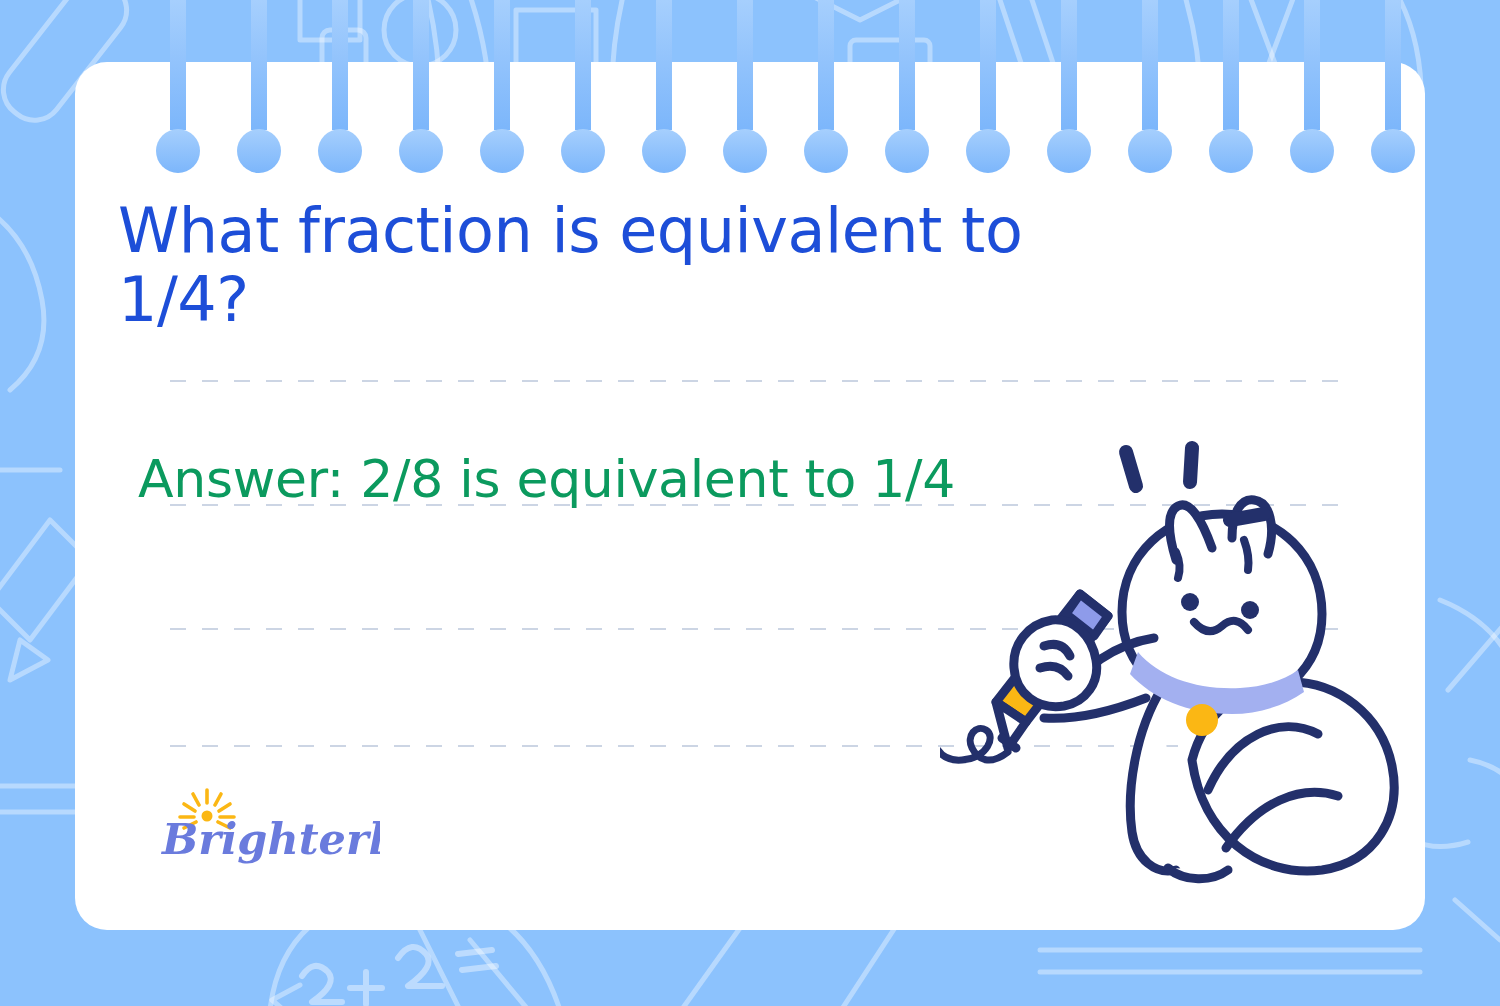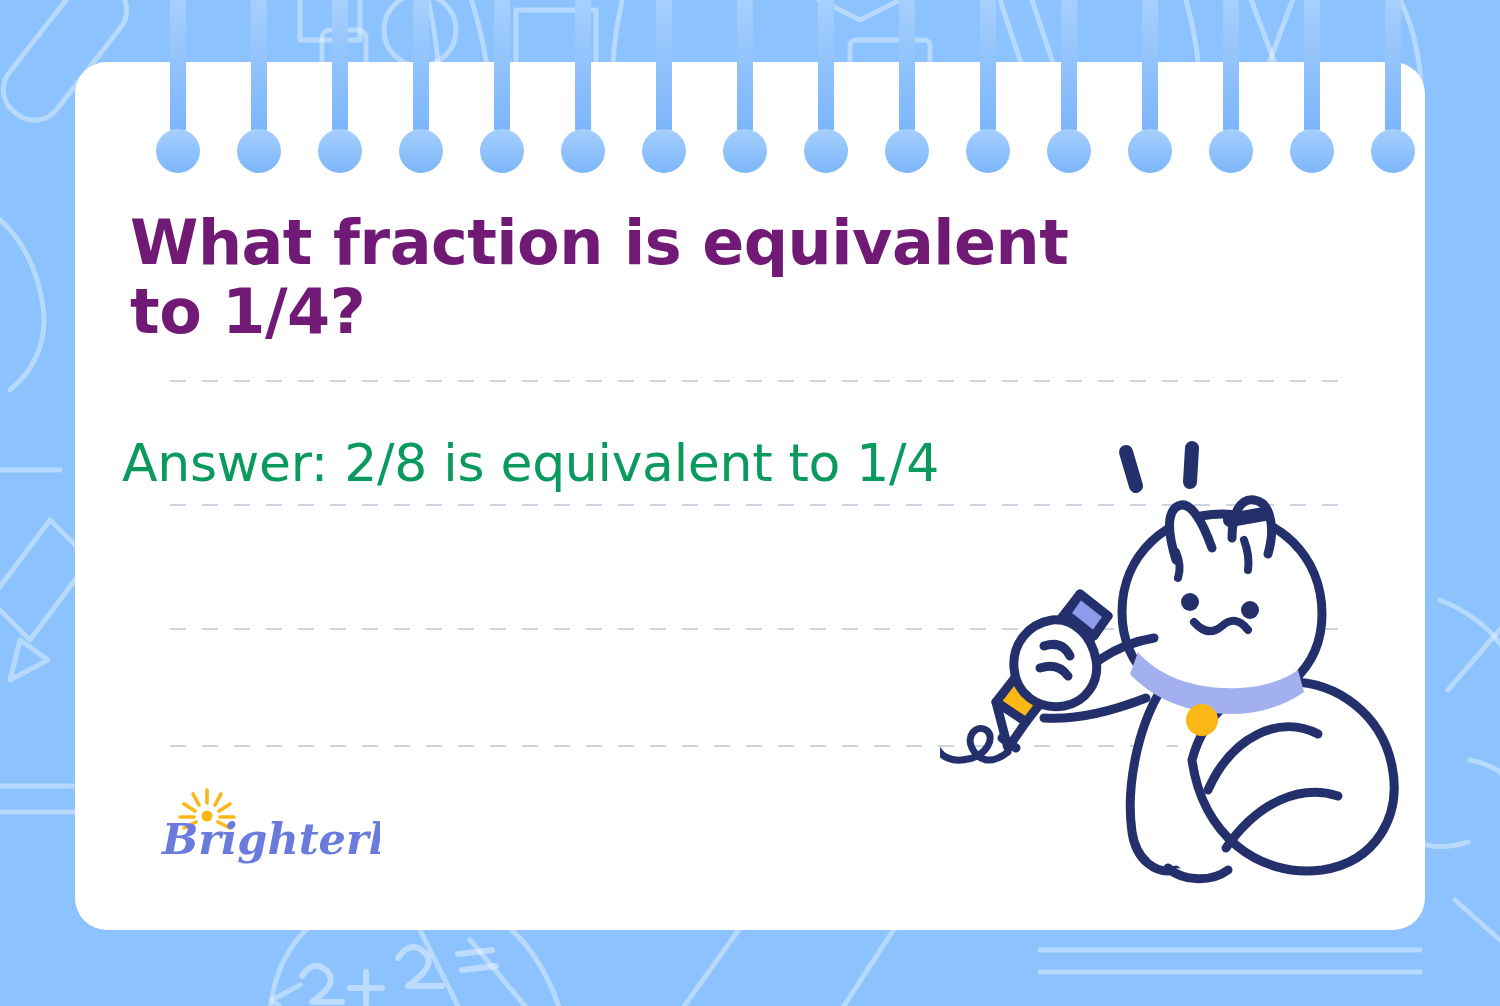--- a/index.html
+++ b/index.html
@@ -51,34 +51,34 @@
   #rule-1 { top: 380px; }
   #rule-2 { top: 504px; }
   #rule-3 { top: 628px; }
   #rule-4 { top: 745px; }
 
   #question {
     position: absolute;
     left: 118px;
     top: 196px;
     width: 1000px;
-    margin: 12px;
-    color: #701a75;
+    margin: 0;
+    color: #1d4ed8;
     font-family: "DejaVu Sans", sans-serif;
-    font-weight: 700;
+    font-weight: 400;
     font-size: 62px;
     line-height: 1.12;
     letter-spacing: -0.5px;
   }
   #answer {
     position: absolute;
     left: 122px;
     top: 434px;
     width: 1100px;
-    margin: 0;
+    margin: 16px;
     color: #0b9a5e;
     font-family: "DejaVu Sans", sans-serif;
     font-weight: 400;
     font-size: 52px;
     line-height: 1.15;
     letter-spacing: -0.3px;
     white-space: nowrap;
   }
 
   #logo {

